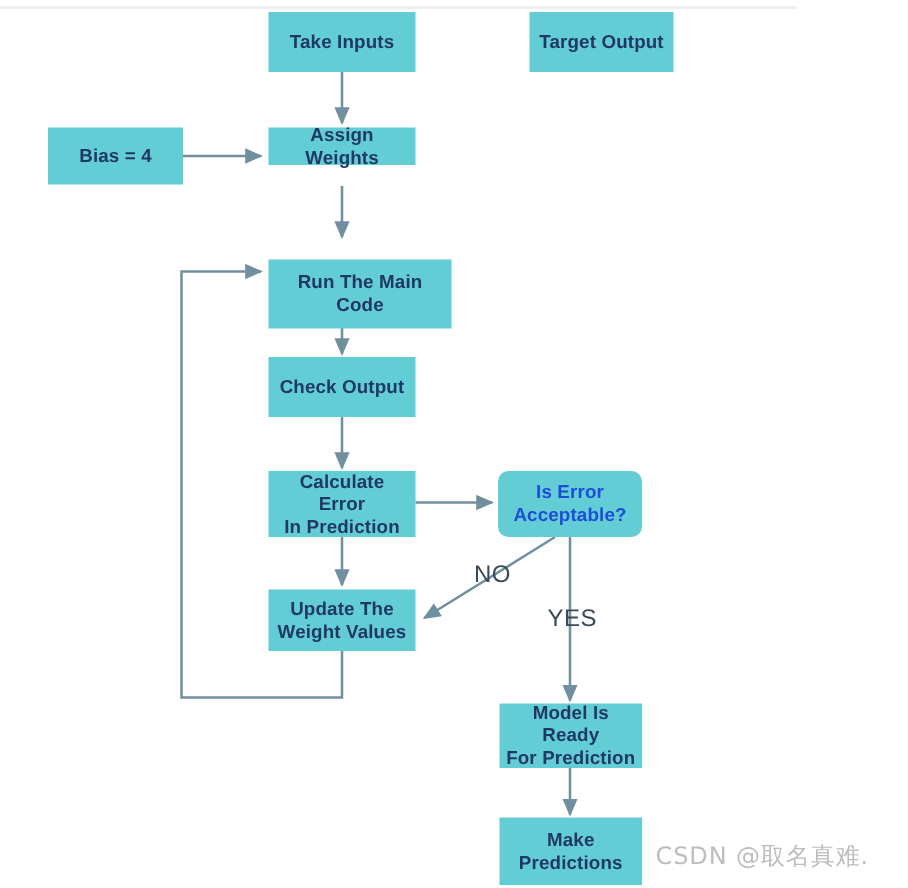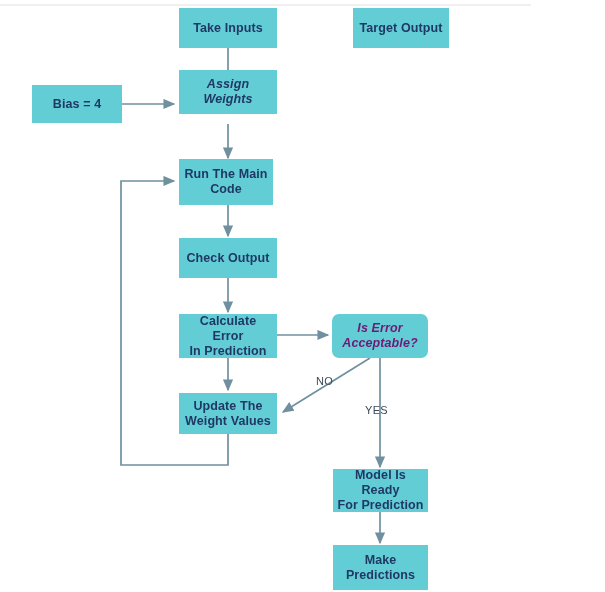--- a/index.html
+++ b/index.html
@@ -42,30 +42,29 @@
     align-items: center;
     justify-content: center;
     text-align: center;
     font-weight: bold;
     font-size: 12.5px;
     line-height: 15px;
     letter-spacing: 0.1px;
   }
   .node.decision {
     border-radius: 7px;
-    color: #701a75;
-    font-style: italic;
+    color: #1d4ed8;
   }
   .node .label {
     white-space: pre-line;
     padding: 0 4px;
   }
   .edge-label {
     position: absolute;
-    font-size: 11px;
+    font-size: 16px;
     color: #3b4a57;
     letter-spacing: 0.3px;
     font-family: "Liberation Sans", sans-serif;
   }
   .watermark {
     position: absolute;
     font-size: 16px;
     color: #bdbdbd;
     letter-spacing: 0.6px;
     font-family: "DejaVu Sans", sans-serif;
@@ -116,25 +115,25 @@
   </div>
 
   <div class="node" style="left:333px; top:8px; width:96px; height:40px;margin-left:20px;">
     <span class="label">Target Output</span>
   </div>
 
   <div class="node" style="left:32px; top:85px; width:90px; height:38px;">
     <span class="label">Bias = 4</span>
   </div>
 
-  <div class="node" style="left:179px; top:70px; width:98px; height:44px;font-style:italic;">
+  <div class="node" style="left:179px; top:85px; width:98px; height:25px;">
     <span class="label">Assign Weights</span>
   </div>
 
-  <div class="node" style="left:179px; top:159px; width:94px; height:46px;">
+  <div class="node" style="left:179px; top:173px; width:122px; height:46px;">
     <span class="label">Run The Main
 Code</span>
   </div>
 
   <div class="node" style="left:179px; top:314px; width:98px; height:44px;">
     <span class="label">Calculate Error
 In Prediction</span>
   </div>
 
   <div class="node" style="left:179px; top:238px; width:98px; height:40px;">
@@ -158,14 +157,15 @@
 
   <div class="node" style="left:333px; top:545px; width:95px; height:45px;">
     <span class="label">Make
 Predictions</span>
   </div>
 
   <div class="edge-label" style="left:316px; top:375px;">NO</div>
 
   <div class="edge-label" style="left:365px; top:404px;">YES</div>
 
+  <div class="watermark" style="left:437px; top:561px;">CSDN @取名真难.</div>
 
 </div>
 
 </body></html>

